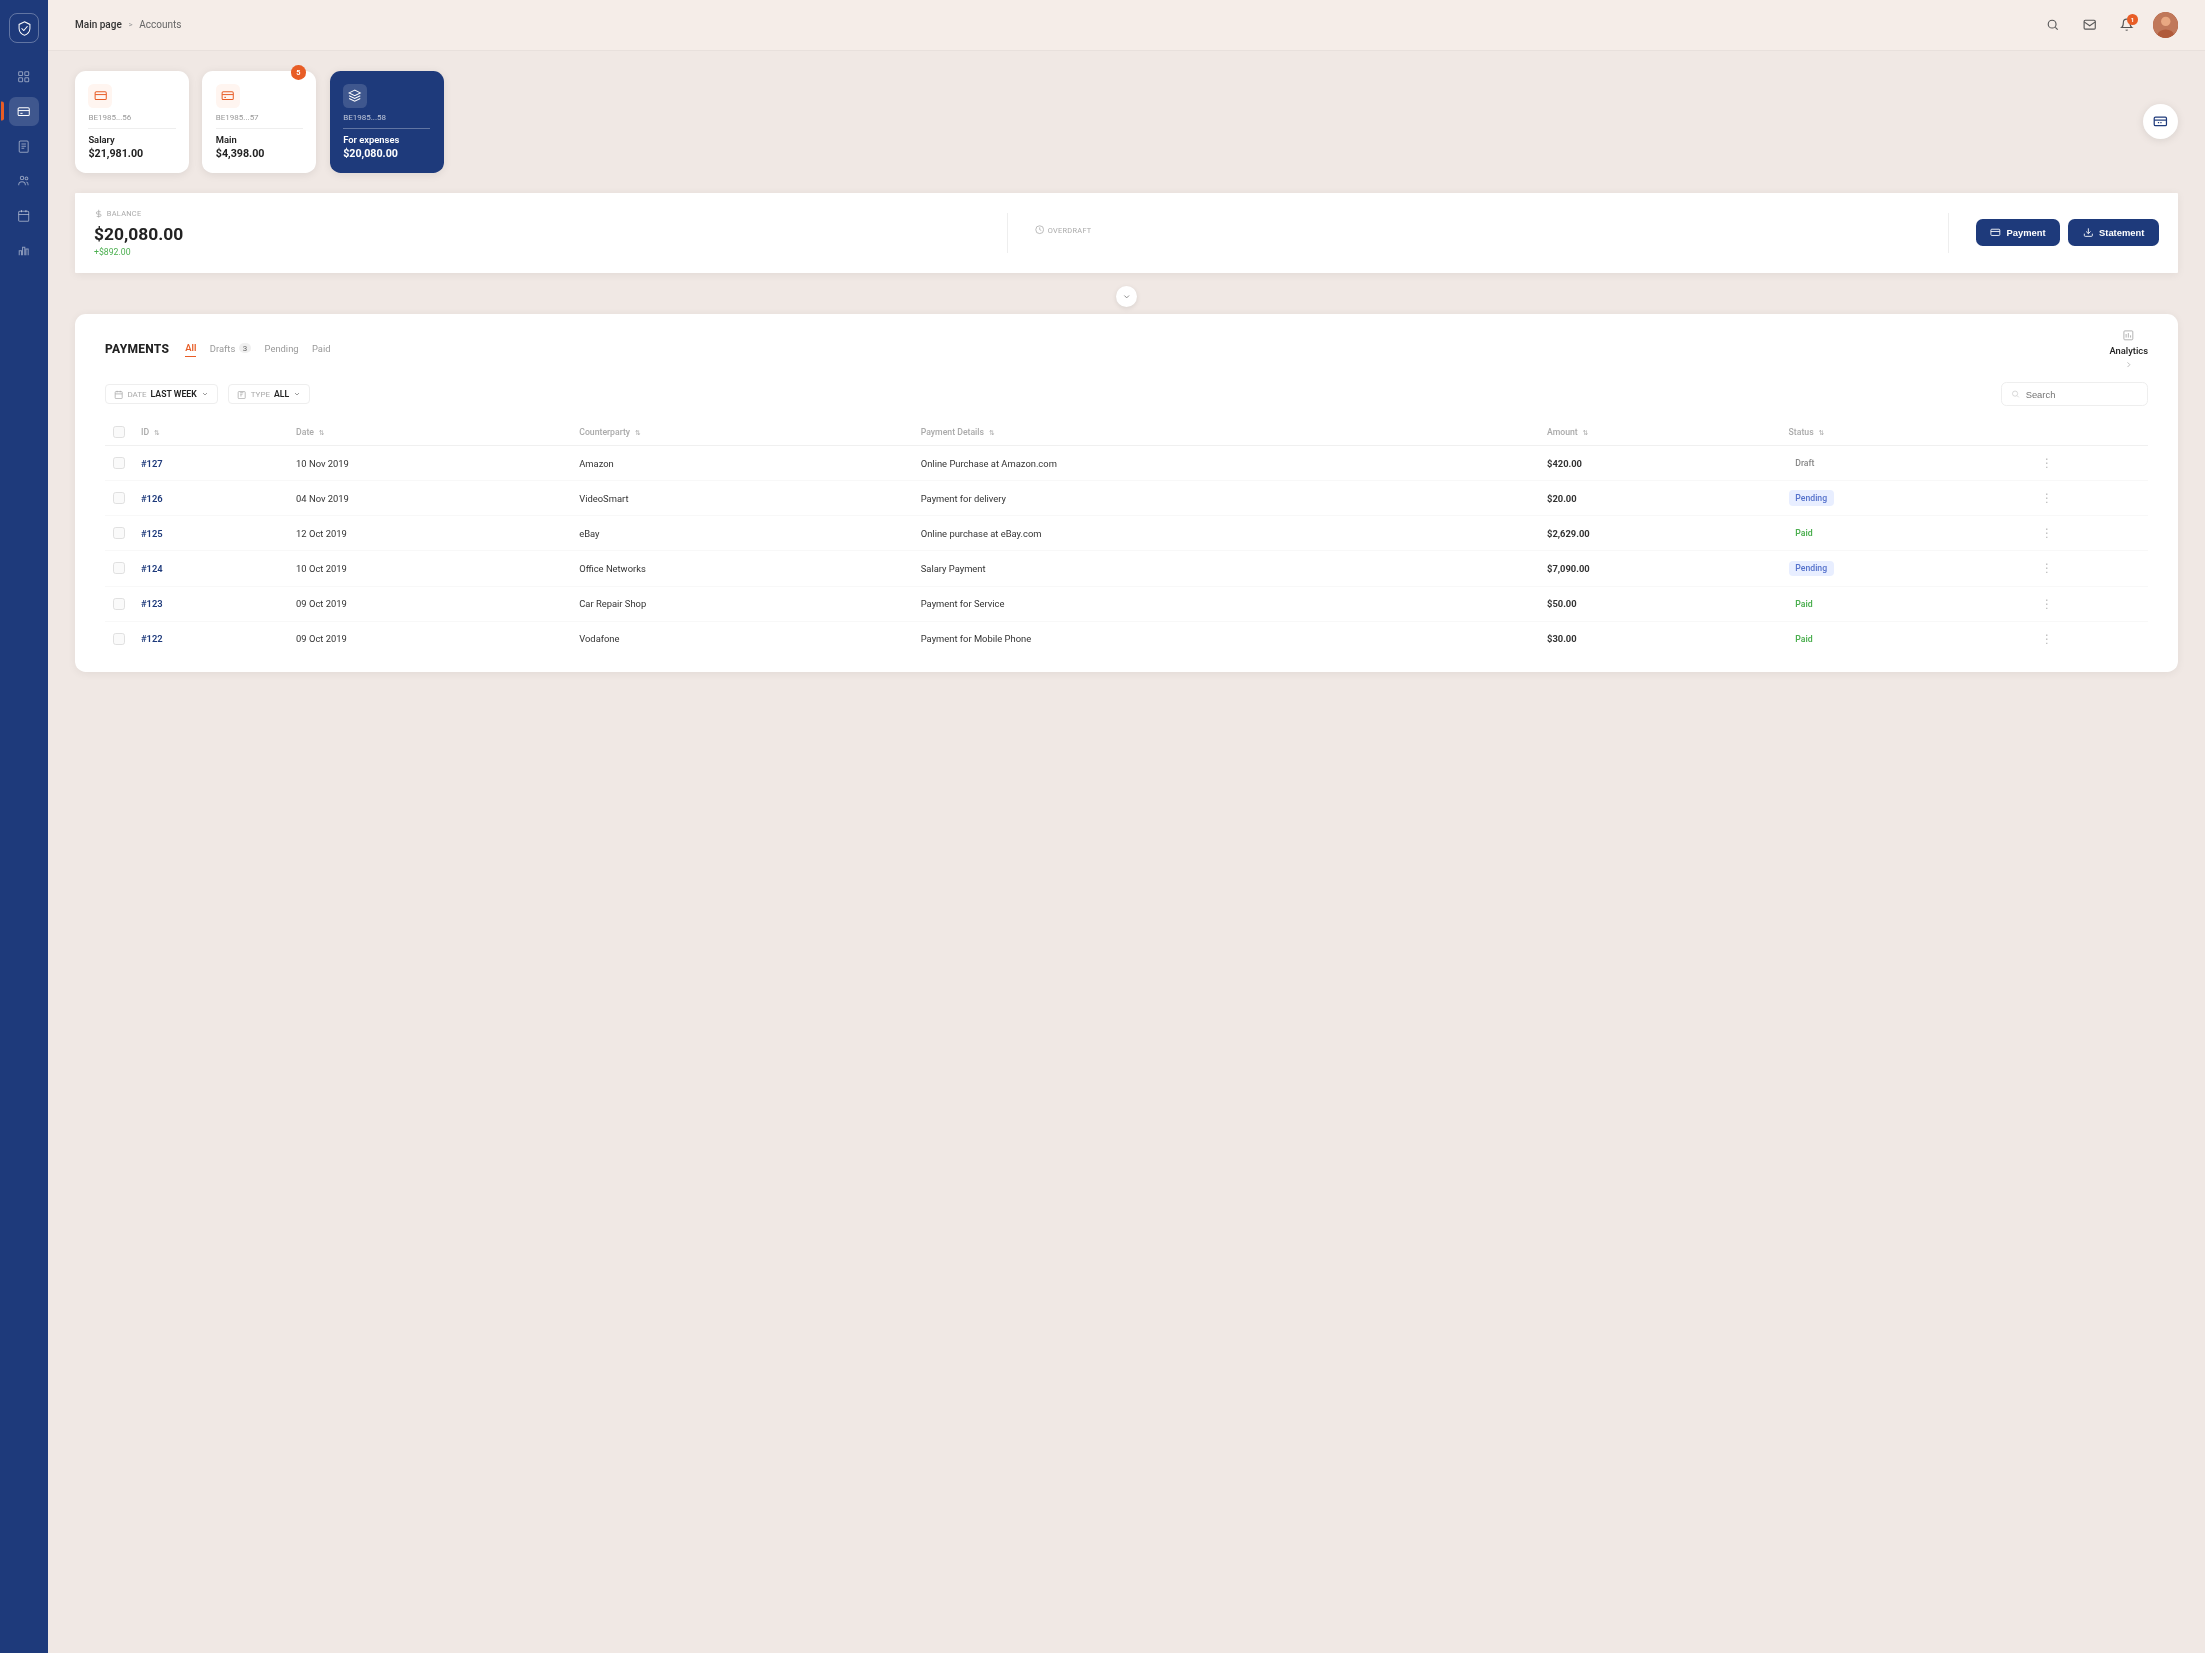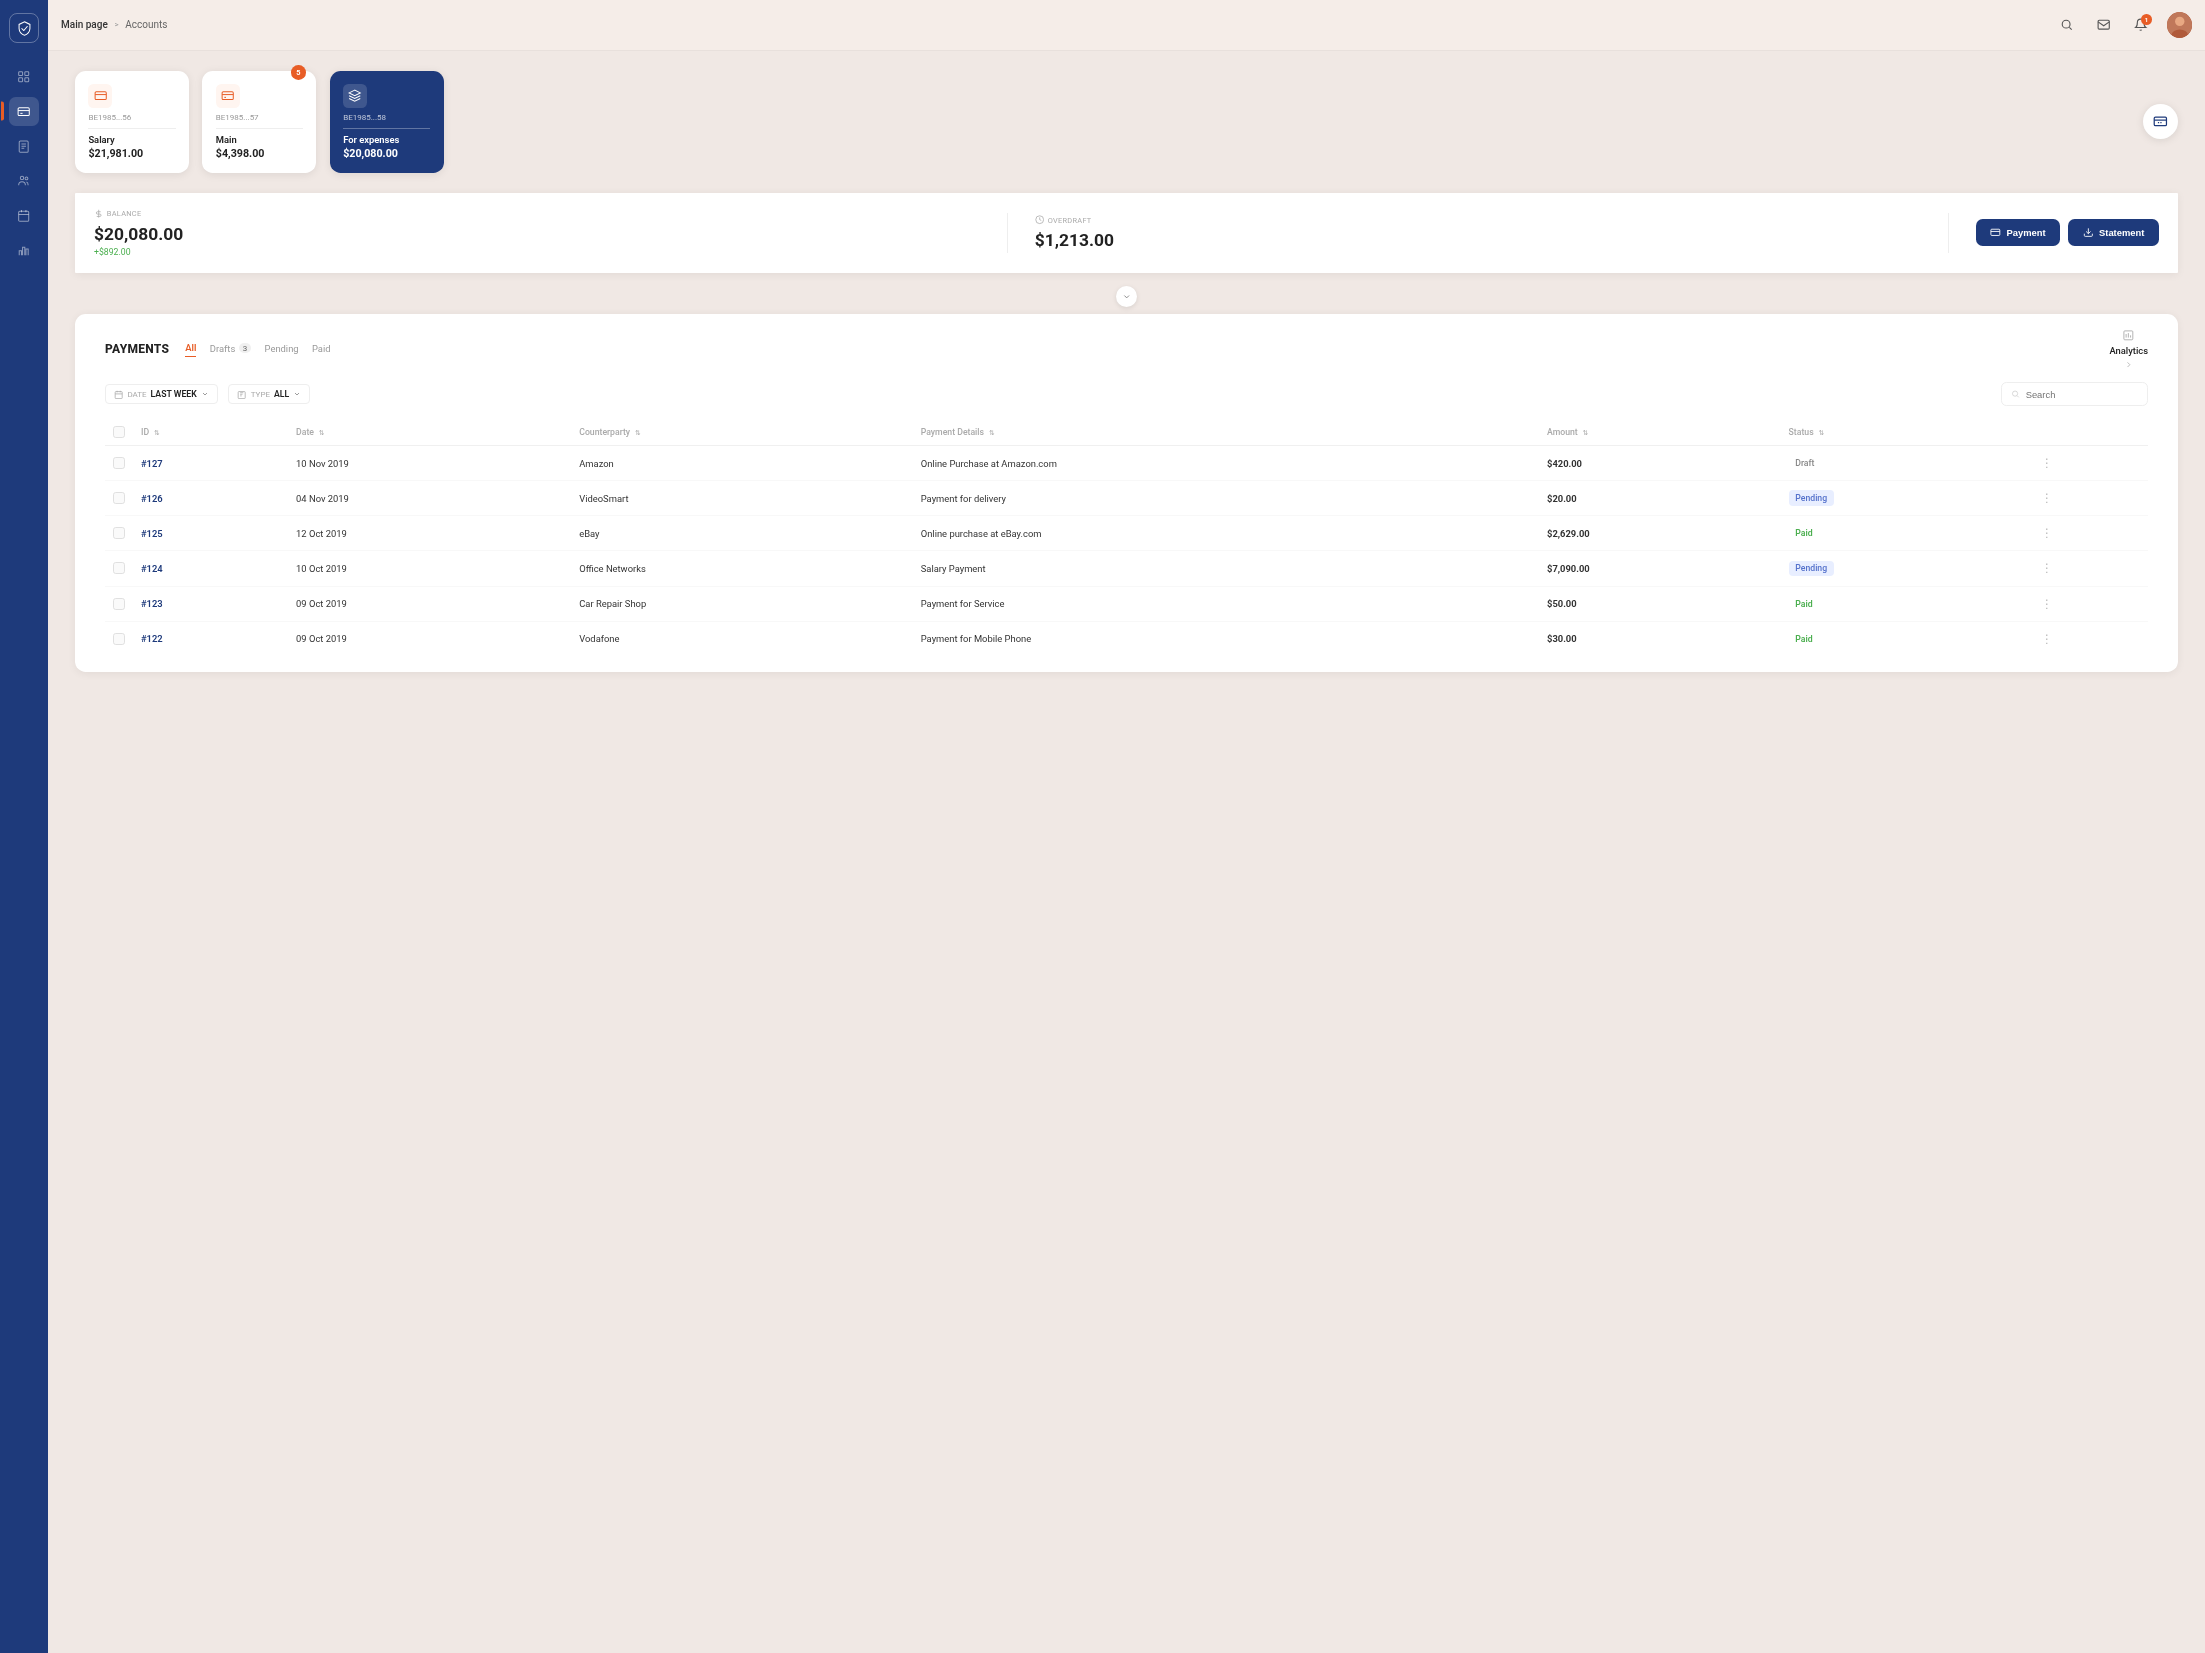--- a/index.html
+++ b/index.html
@@ -102,21 +102,21 @@
     
     .main-content {
       flex: 1;
       display: flex;
       flex-direction: column;
     }
 
     
     .header {
       background: #f5ede8;
-      padding: 12px 13px;
+      padding: 12px 27px;
       display: flex;
       align-items: center;
       justify-content: space-between;
       border-bottom: 0.7px solid rgba(0,0,0,0.05);
     }
 
     .breadcrumb {
       display: flex;
       align-items: center;
       gap: 6.7px;
@@ -796,21 +796,20 @@
         </div>
         <div class="balance-divider"></div>
         <div class="balance-item">
           <div class="balance-label">
             <svg width="9.4" height="9.4" viewBox="0 0 24 24" fill="none" stroke="#aaa" stroke-width="2">
               <circle cx="12" cy="12" r="10"></circle>
               <path d="M12 6v6l4 2"></path>
             </svg>
             <span>OVERDRAFT</span>
           </div>
-          <div class="balance-amount">$1,213.00</div>
         </div>
         <div class="balance-divider"></div>
         <div class="balance-actions">
           <button class="btn-primary">
             <svg width="10.7" height="10.7" viewBox="0 0 24 24" fill="none" stroke="white" stroke-width="2">
               <rect x="2" y="5" width="20" height="14" rx="2"></rect>
               <path d="M2 10h20"></path>
             </svg>
             <span>Payment</span>
           </button>

